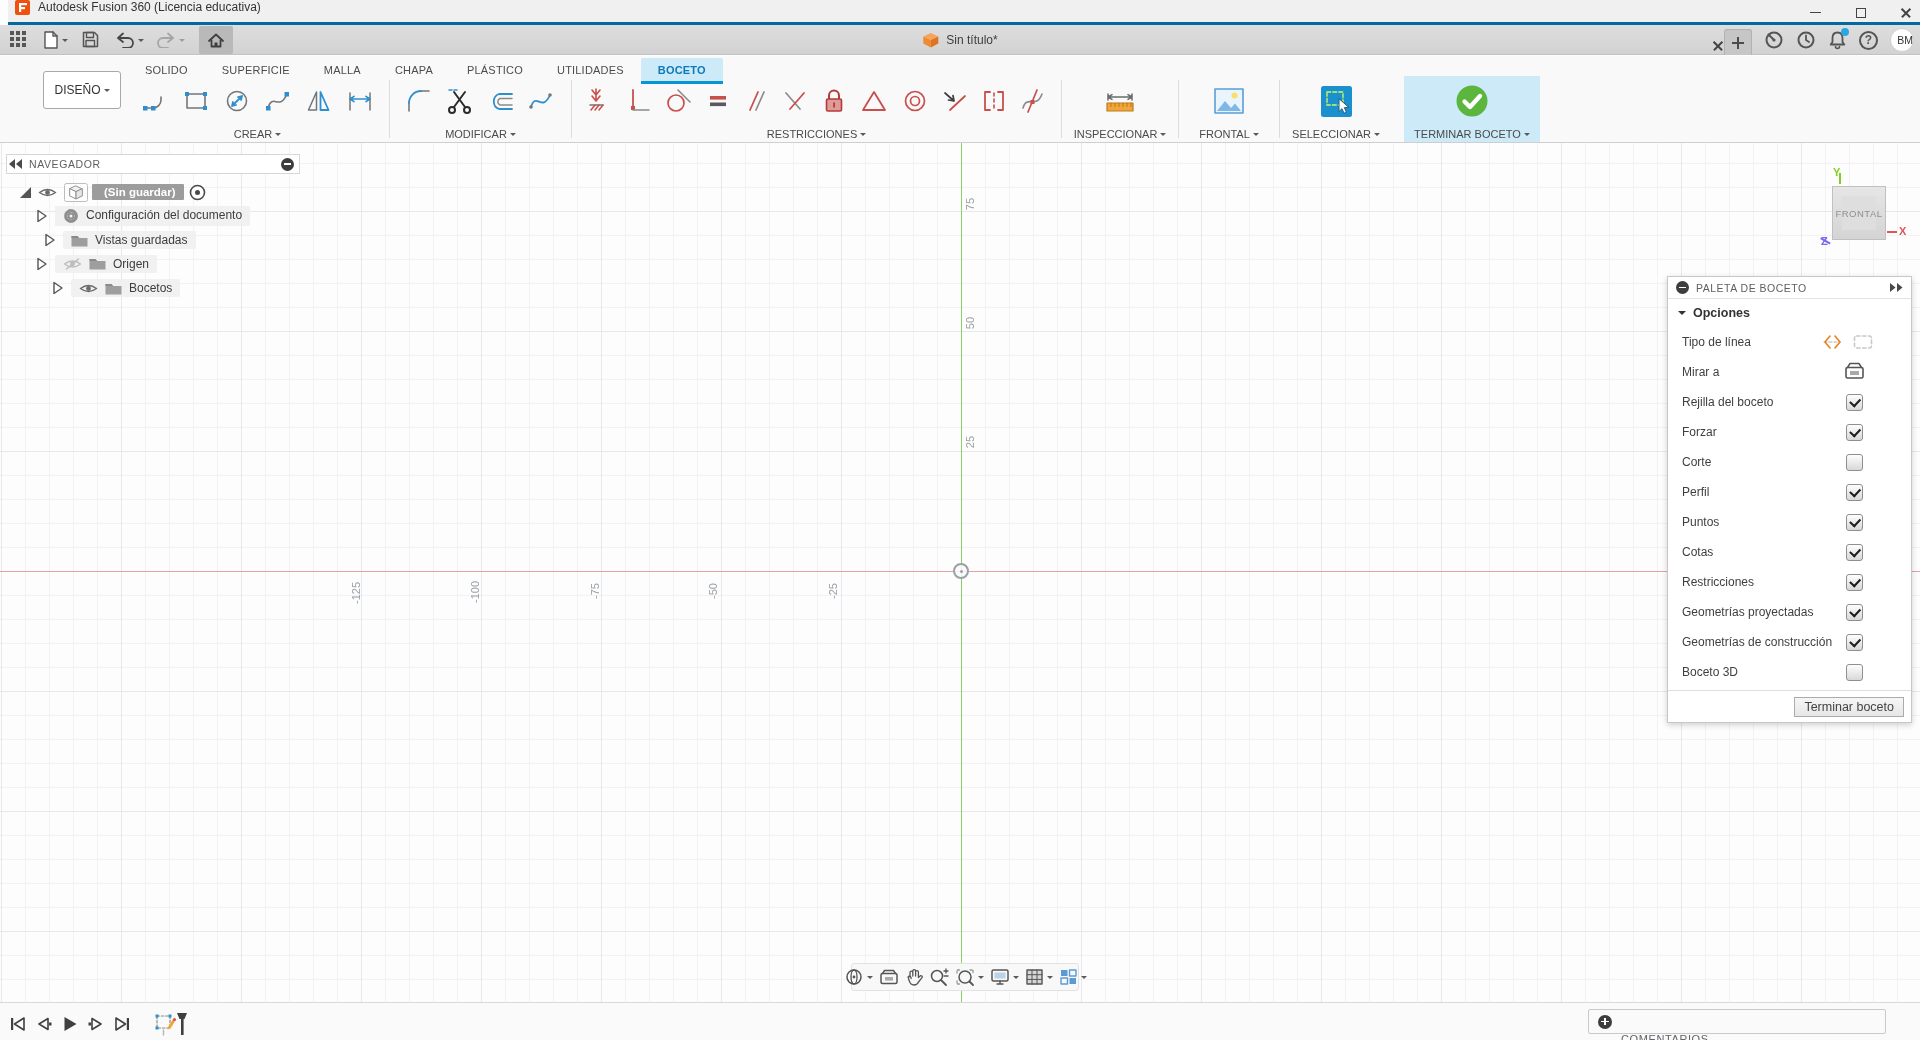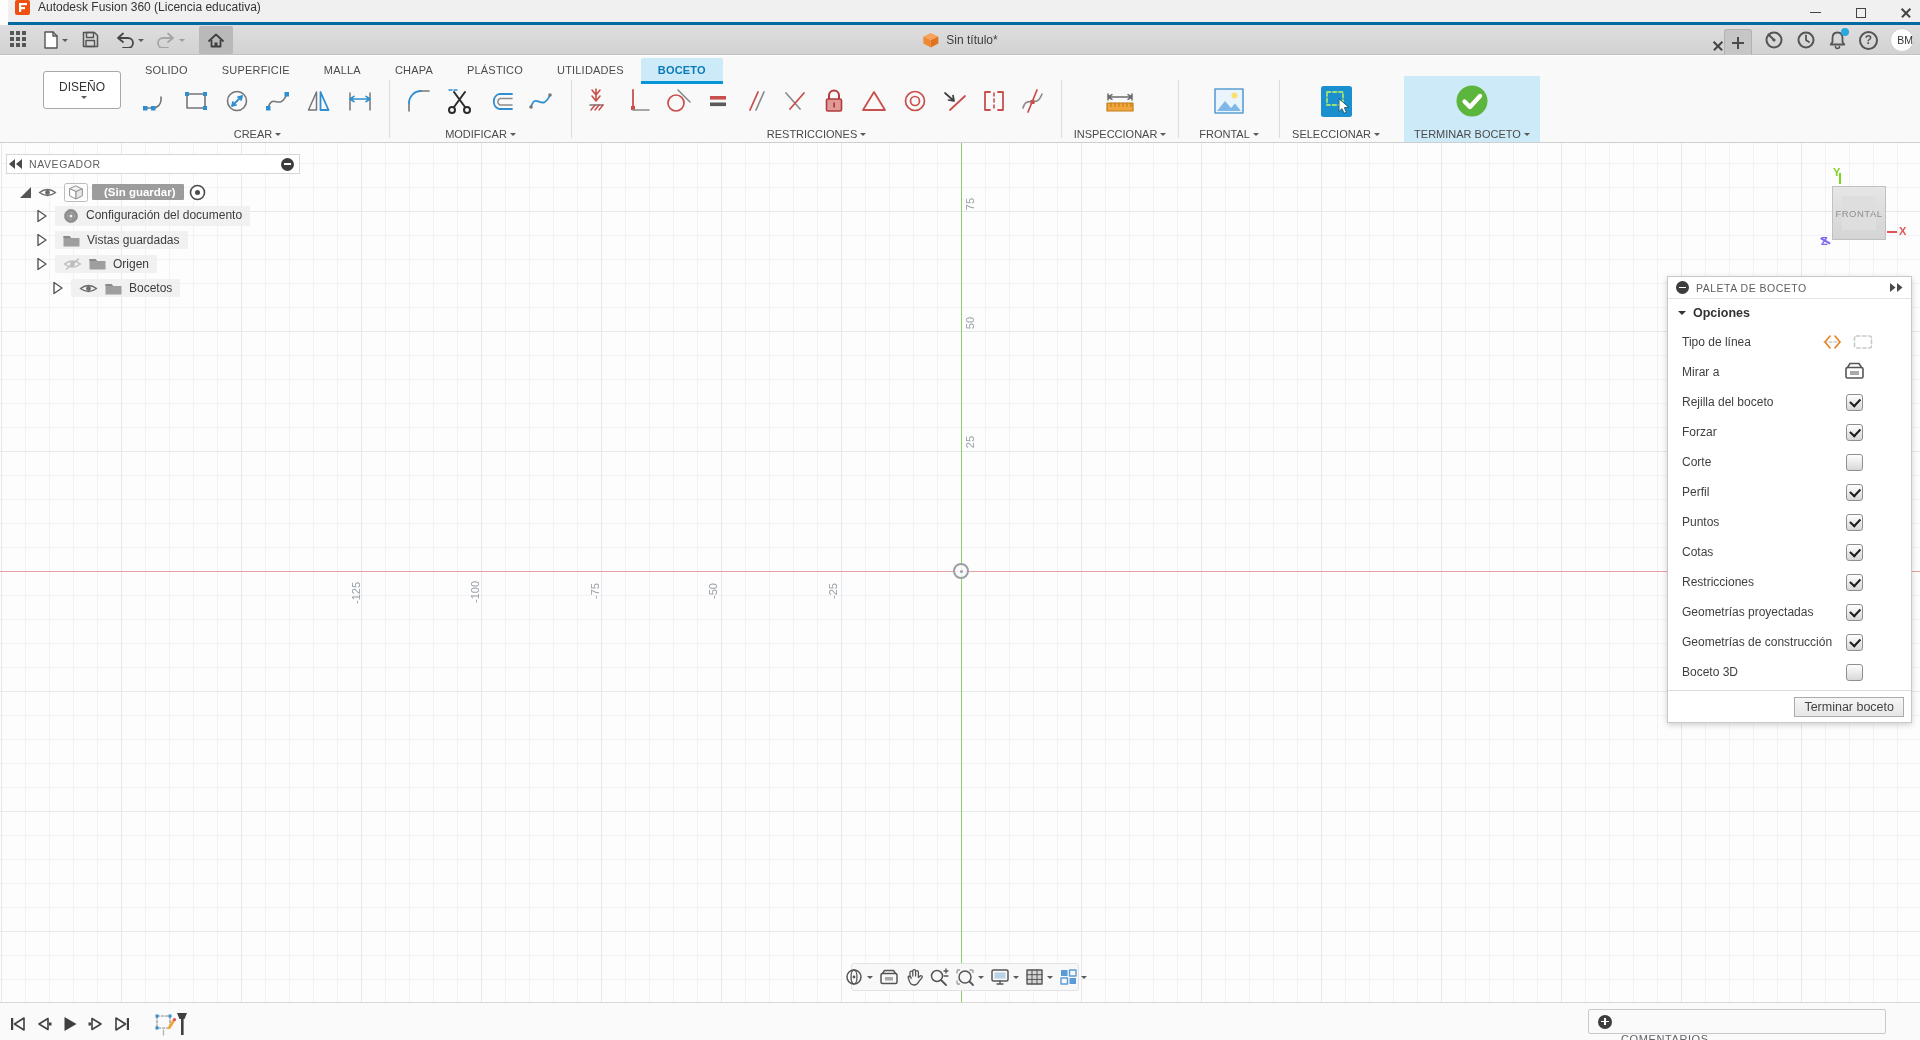--- a/index.html
+++ b/index.html
@@ -47,21 +47,21 @@
           display:flex;align-items:center;justify-content:flex-end;font-size:10.5px;color:#333;}
   .helpcirc{width:19px;height:19px;border-radius:50%;border:2px solid #555;color:#555;
             display:flex;align-items:center;justify-content:center;font-size:12px;font-weight:bold;}
   .belldot{position:absolute;right:-2px;top:-2px;width:8px;height:8px;border-radius:50%;background:#29a8e0;}
 
   
   .ribbon{position:absolute;left:0;top:56px;width:1920px;height:87px;background:#f9f9f9;
           border-bottom:1px solid #cfcfcf;}
   .diseno{position:absolute;left:43px;top:15px;width:78px;height:38px;background:#fff;
           border:1px solid #a8a8a8;border-radius:3px;display:flex;align-items:center;justify-content:center;
-          font-size:12px;color:#333;flex-direction:column;}
+          font-size:12px;color:#333;}
   .tabs{position:absolute;left:128px;top:2px;display:flex;height:26px;}
   .rtab{padding:6px 17px 5px;font-size:11px;color:#4c4c4c;letter-spacing:.2px;border-radius:2px 2px 0 0;white-space:nowrap;}
   .rtab.active{background:#cdeaf8;color:#0a7ab8;font-weight:bold;box-shadow:inset 0 -3px 0 #0696d7;}
   .groups{position:absolute;left:128px;top:20px;height:66px;display:flex;align-items:stretch;}
   .rgroup{display:flex;flex-direction:column;align-items:center;}
   .gicons{flex:1;display:flex;align-items:center;gap:11px;padding:0 12px;}
   .glabel{height:16px;font-size:11px;color:#4a4a4a;display:flex;align-items:center;white-space:nowrap;}
   .vsep{width:1px;background:#dcdcdc;margin:4px 2px;}
   .rgroup.highlight{background:#cdeaf8;}
 
@@ -571,21 +571,21 @@
       <span class="navpill" style="margin-left:8px;display:flex;gap:7px">
         <svg width="16" height="16">
             <circle cx="8" cy="8" r="5.2" fill="none" stroke="#8f8f8f" stroke-width="3.4" stroke-dasharray="2.5 1.7"></circle>
             <circle cx="8" cy="8" r="3.4" fill="#8f8f8f"></circle>
             <circle cx="8" cy="8" r="1.5" fill="#f1f1f1"></circle>
           </svg>
         <span>Configuración del documento</span>
       </span>
     </div>
 
-    <div class="navrow" style="left:36px;top:86px">
+    <div class="navrow" style="left:44px;top:86px">
       <svg width="11" height="14">
           <polygon points="2,1.5 10,7 2,12.5" fill="#fff" stroke="#555" stroke-width="1.4"></polygon>
         </svg>
       <span class="navpill" style="margin-left:8px;display:flex;align-items:center;gap:7px">
         <svg width="17" height="13">
             <path d="M0.5 2 h6 l1.6 2 h8.4 v8.5 h-16 z" fill="#9e9e9e"></path>
             <path d="M0.5 2 h6 l1.6 2 h-7.6 z" fill="#8a8a8a"></path>
           </svg>
         <span>Vistas guardadas</span>
       </span>

